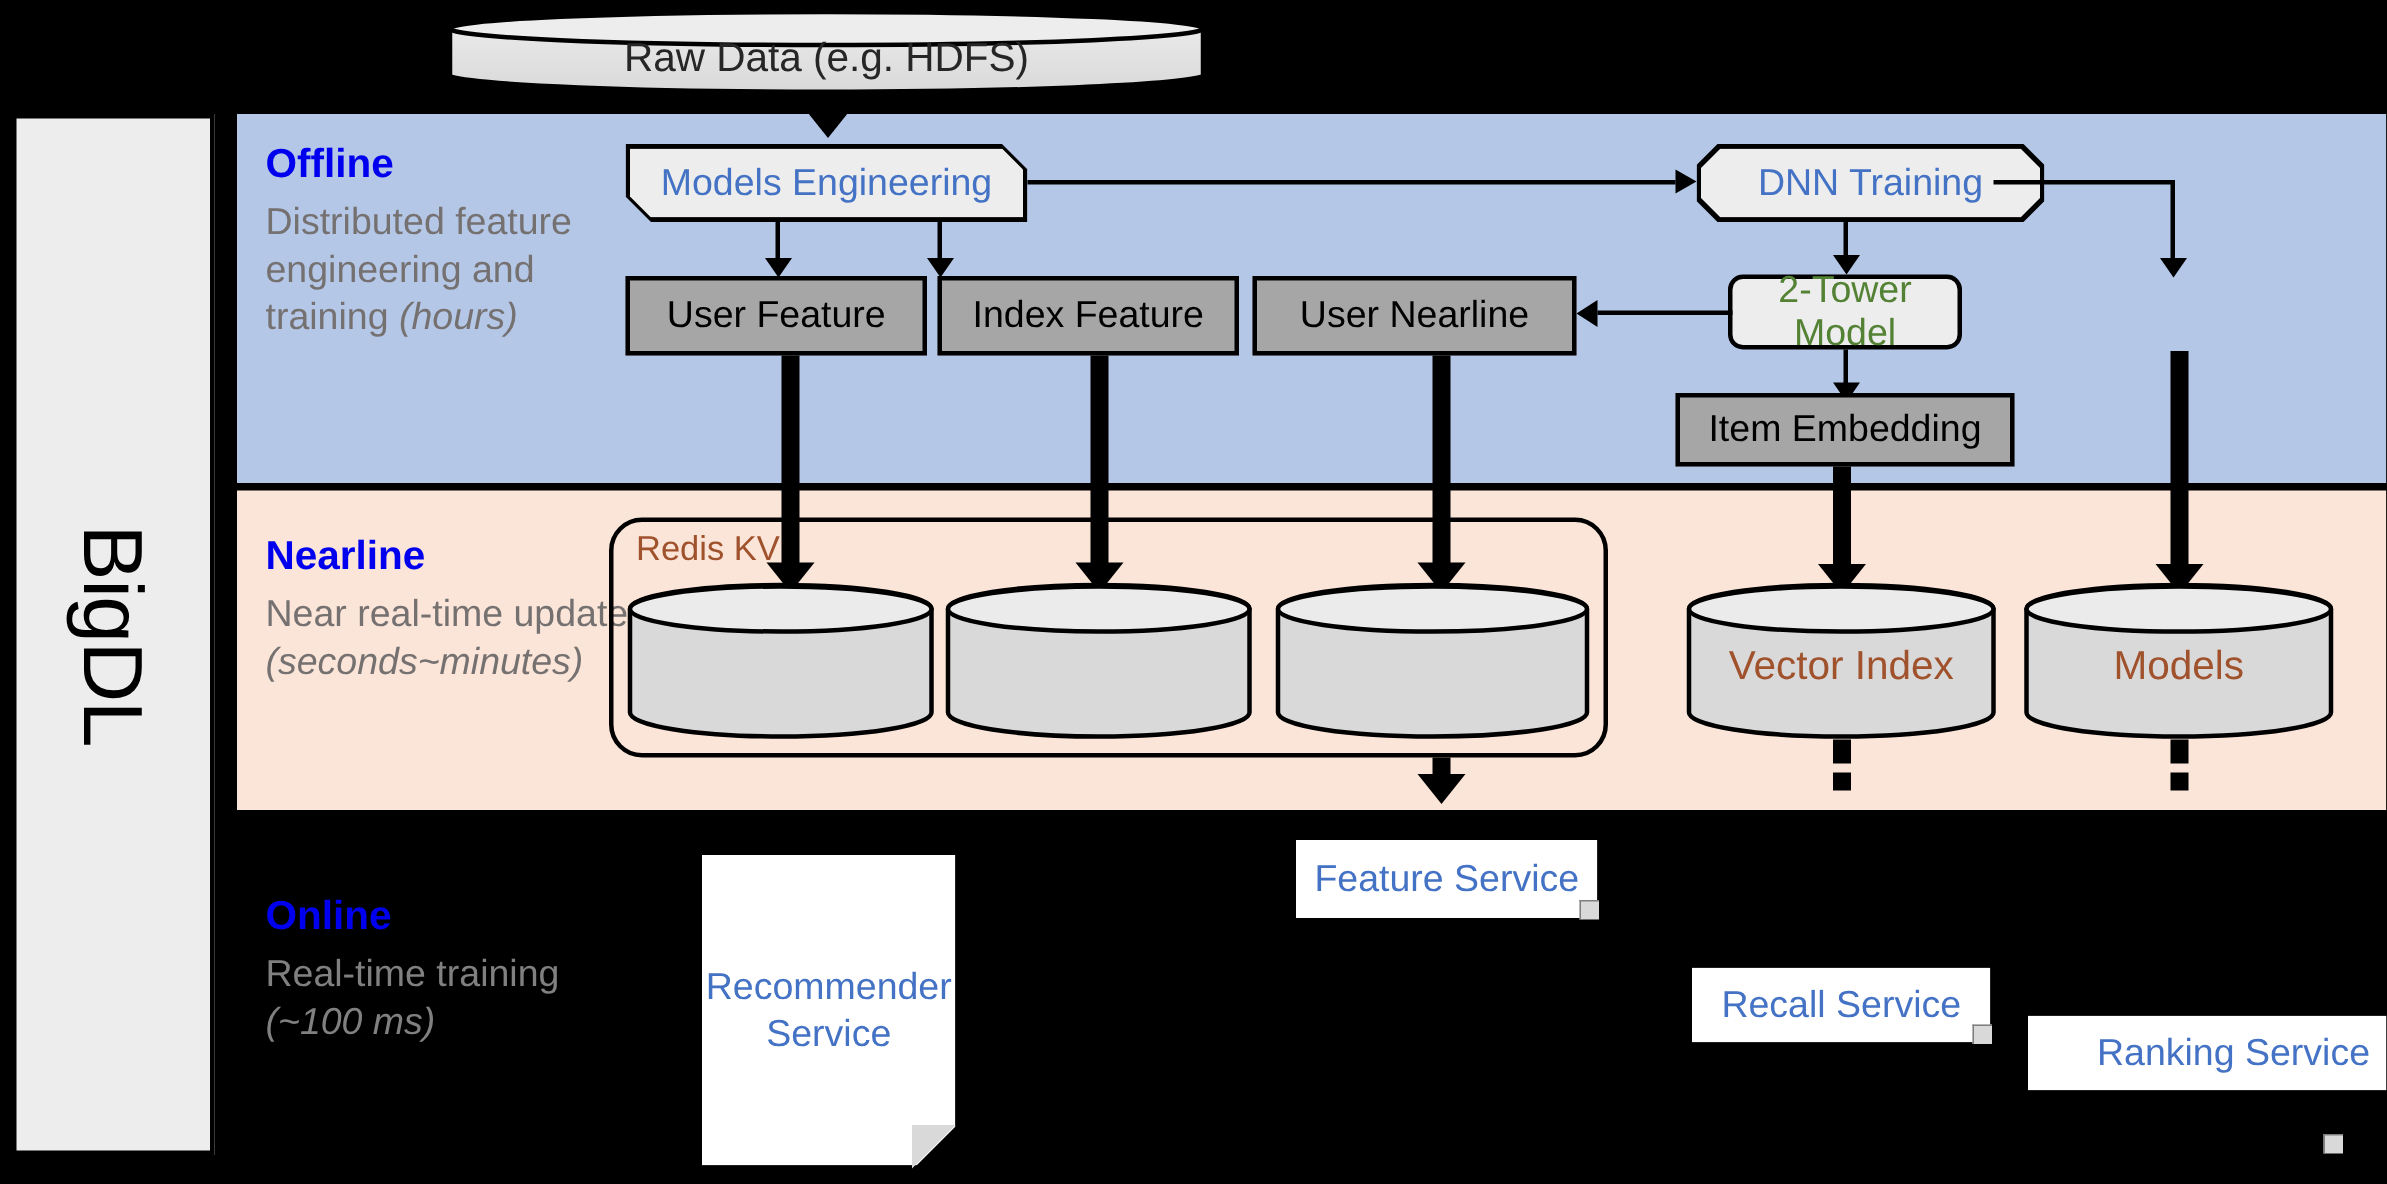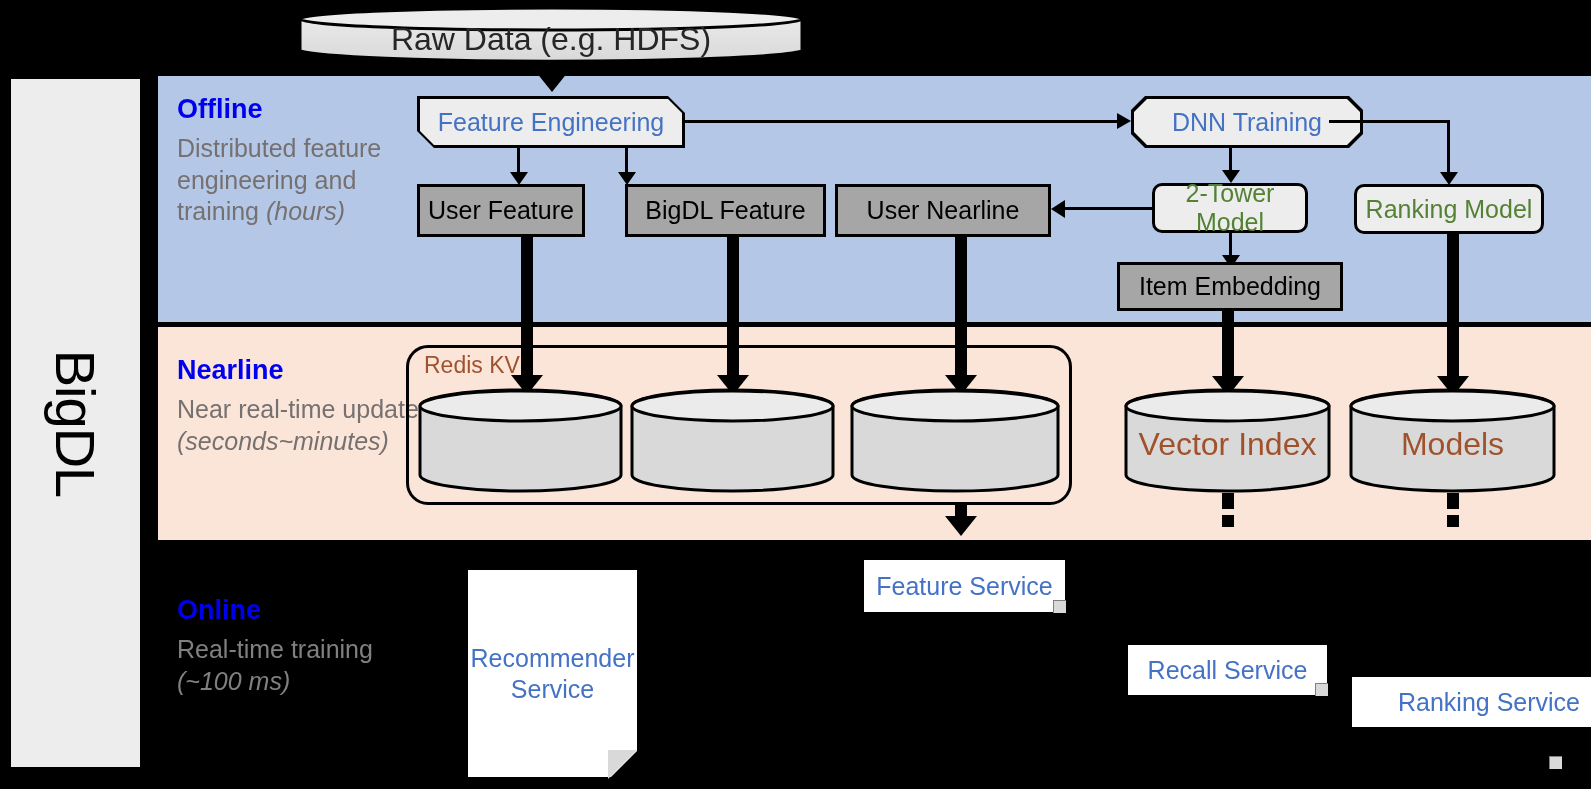--- a/index.html
+++ b/index.html
@@ -42,21 +42,21 @@
          clip-path:polygon(0 0, calc(100% - 17px) 0, 100% 17px, 100% 100%, 17px 100%, 0 calc(100% - 17px));}
 
   
   .round-box{background:#ededed;border:3px solid #000;border-radius:10px;
              font-size:25px;color:#548235;}
 
   
   .cyl{position:absolute;}
   .cyl svg{display:block;width:100%;height:100%;}
   .cyl-label{position:absolute;left:0;right:0;top:50%;transform:translateY(-40%);
-             text-align:center;font-size:32px;color:#a0522d;pointer-events:none;}
+             text-align:center;font-size:27px;color:#a0522d;pointer-events:none;}
   .cyl-label.dark{color:#262626;}
 
   
   #redis-kv{position:absolute;left:406px;top:345px;width:666px;height:160px;
             border:3px solid #000;border-radius:22px;box-sizing:border-box;}
   #redis-kv-label{position:absolute;left:424px;top:352px;font-size:23px;color:#a0522d;}
 
   
   .svc{position:absolute;background:#fff;font-size:25px;color:#4472c4;
        display:flex;align-items:center;justify-content:center;text-align:center;
@@ -111,21 +111,21 @@
   <div class="ln" style="left:549px;top:60px;width:6px;height:17px;"></div>
   <div class="arrow-d fat" style="left:536px;top:72px;"></div>
 
   <div class="sec" id="sec-offline">
     <div class="sec-title">Offline</div>
     <div class="sec-desc"><span>Distributed feature engineering and training </span><i>(hours)</i></div>
   </div>
 
   <div class="notch-outer" style="left:417px;top:96px;width:268px;height:52px;">
     <div class="notch-inner">
-      <span>Feature Engineering</span>
+      <span>Models Engineering</span>
     </div>
   </div>
 
   <div class="notch-outer" style="left:1131px;top:96px;width:232px;height:52px;
        clip-path:polygon(14px 0, calc(100% - 14px) 0, 100% 14px, 100% calc(100% - 14px), calc(100% - 14px) 100%, 14px 100%, 0 calc(100% - 14px), 0 14px);">
     <div class="notch-inner" style="clip-path:polygon(13px 0, calc(100% - 13px) 0, 100% 13px, 100% calc(100% - 13px), calc(100% - 13px) 100%, 13px 100%, 0 calc(100% - 13px), 0 13px);">
       <span>DNN Training</span>
     </div>
   </div>
 
@@ -137,40 +137,37 @@
   <div class="ln" style="left:625px;top:148px;width:3px;height:27px;"></div>
   <div class="arrow-d" style="left:618px;top:172px;"></div>
 
   <div class="ln" style="left:1229px;top:148px;width:3px;height:25px;"></div>
   <div class="arrow-d" style="left:1222px;top:170px;"></div>
 
   <div class="ln" style="left:1329px;top:120px;width:121px;height:3px;"></div>
   <div class="ln" style="left:1447px;top:120px;width:3px;height:55px;"></div>
   <div class="arrow-d" style="left:1440px;top:172px;"></div>
 
-  <div class="box grey-box" style="left:417px;top:184px;width:168px;height:53px;">
+  <div class="box grey-box" style="left:417px;top:184px;width:201px;height:53px;">
     <span>User Feature</span>
   </div>
   <div class="box grey-box" style="left:625px;top:184px;width:201px;height:53px;">
-    <span>BigDL Feature</span>
+    <span>Index Feature</span>
   </div>
   <div class="box grey-box" style="left:835px;top:184px;width:216px;height:53px;">
     <span>User Nearline</span>
   </div>
 
   <div class="box round-box" style="left:1152px;top:183px;width:156px;height:50px;">
     <span>2-Tower Model</span>
   </div>
 
   <div class="ln" style="left:1065px;top:207px;width:90px;height:3px;"></div>
   <div class="arrow-l" style="left:1051px;top:200px;"></div>
 
-  <div class="box round-box" style="left:1354px;top:184px;width:190px;height:50px;">
-    <span>Ranking Model</span>
-  </div>
 
   <div class="ln" style="left:1229px;top:233px;width:3px;height:25px;"></div>
   <div class="arrow-d" style="left:1222px;top:255px;"></div>
 
   <div class="box grey-box" style="left:1117px;top:262px;width:226px;height:49px;justify-content:center;">
     <span>Item Embedding</span>
   </div>
 
   <div class="ln" style="left:521px;top:237px;width:12px;height:145px;"></div>
   <div class="arrow-d fat" style="left:511px;top:375px;"></div>

